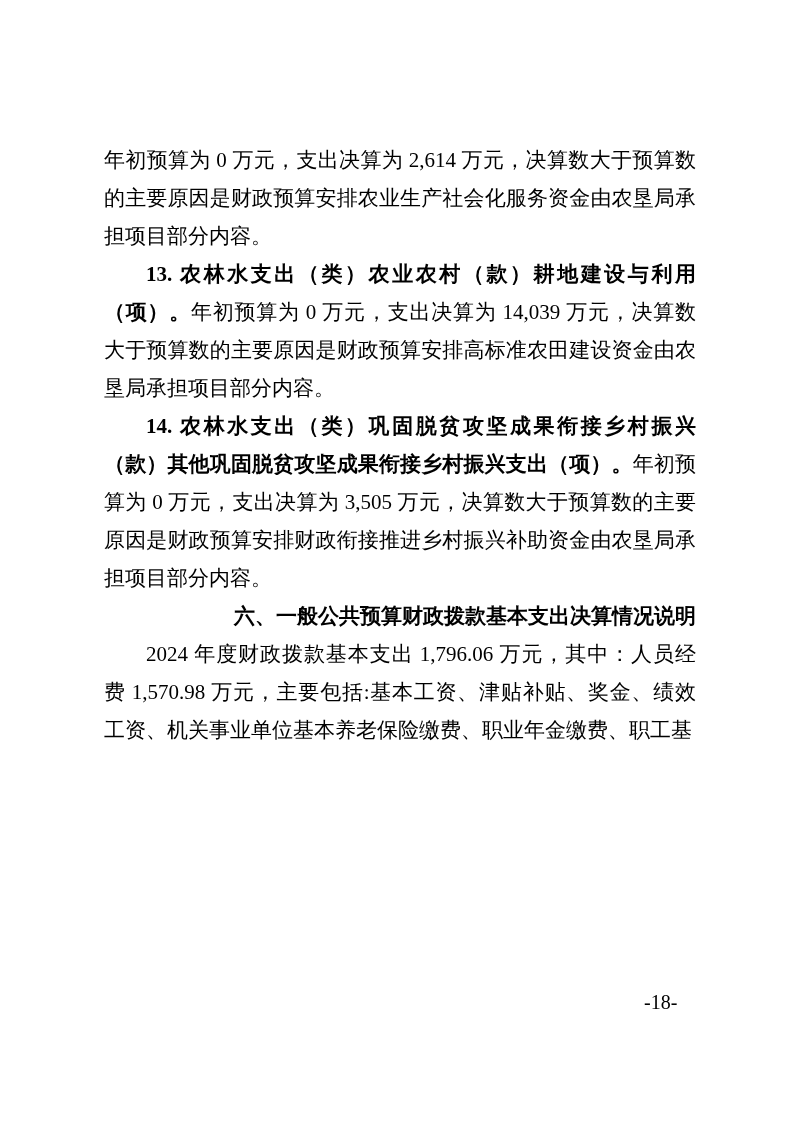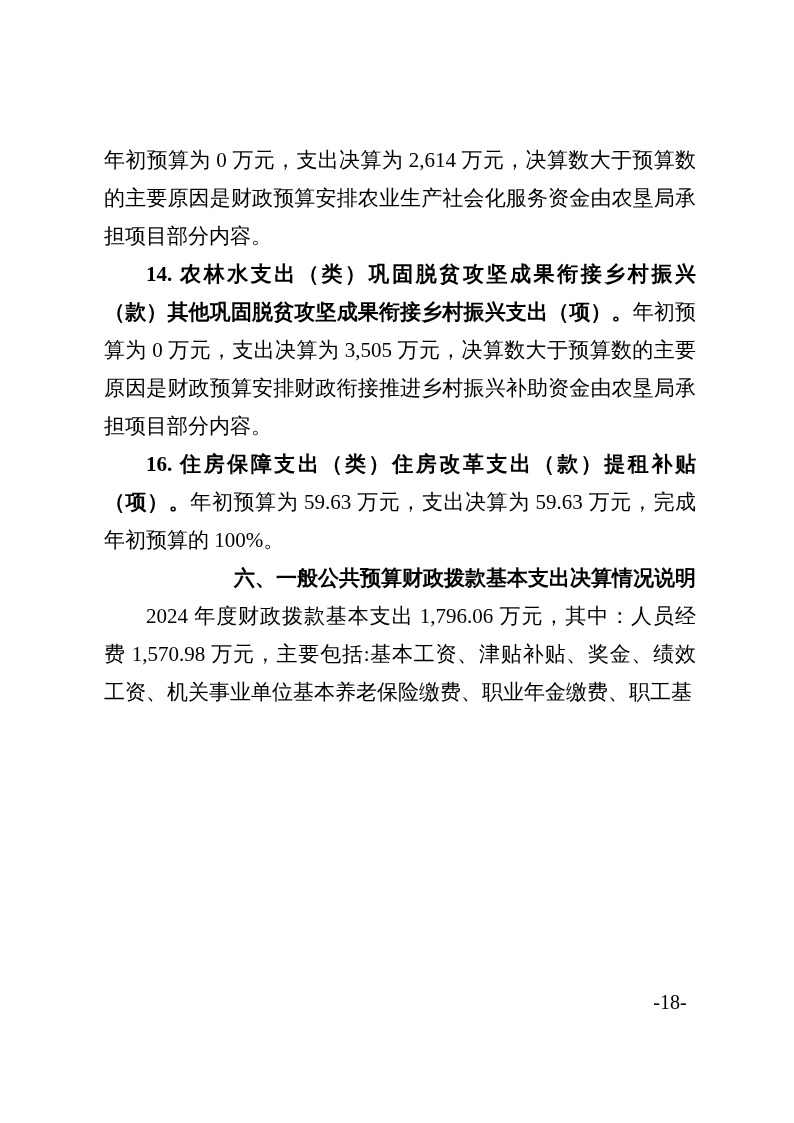--- a/index.html
+++ b/index.html
@@ -41,29 +41,29 @@
     font-weight: bold;
     text-align: right;
   }
   .page-num {
     position: absolute;
     left: 644px;
     top: 990px;
     width: 52px;
     font-size: 20px;
     line-height: 24px;
-    text-align: center;
+    text-align: left;
     font-family: "Liberation Serif", "DejaVu Serif", serif;
   }
 </style>
 </head>
 <body>
 
 <div class="page">
   <div class="content">
       <p class="para"><span>年初预算为 0 万元，支出决算为 2,614 万元，决算数大于预算数的主要原因是财政预算安排农业生产社会化服务资金由农垦局承担项目部分内容。</span></p>
+      <p class="para indent"><strong>13. 农林水支出（类）农业农村（款）耕地建设与利用（项）。</strong><span>年初预算为 0 万元，支出决算为 14,039 万元，决算数大于预算数的主要原因是财政预算安排高标准农田建设资金由农垦局承担项目部分内容。</span></p>
       <p class="para indent"><strong>14. 农林水支出（类）巩固脱贫攻坚成果衔接乡村振兴（款）其他巩固脱贫攻坚成果衔接乡村振兴支出（项）。</strong><span>年初预算为 0 万元，支出决算为 3,505 万元，决算数大于预算数的主要原因是财政预算安排财政衔接推进乡村振兴补助资金由农垦局承担项目部分内容。</span></p>
-      <p class="para indent"><strong>16. 住房保障支出（类）住房改革支出（款）提租补贴（项）。</strong><span>年初预算为 59.63 万元，支出决算为 59.63 万元，完成年初预算的 100%。</span></p>
       <p class="para indent heading"><strong>六、一般公共预算财政拨款基本支出决算情况说明</strong></p>
       <p class="para indent"><span>2024 年度财政拨款基本支出 1,796.06 万元，其中：人员经费 1,570.98 万元，主要包括:基本工资、津贴补贴、奖金、绩效工资、机关事业单位基本养老保险缴费、职业年金缴费、职工基</span></p>
     </div>
   <div class="page-num">-18-</div>
 </div>
 
 </body></html>

